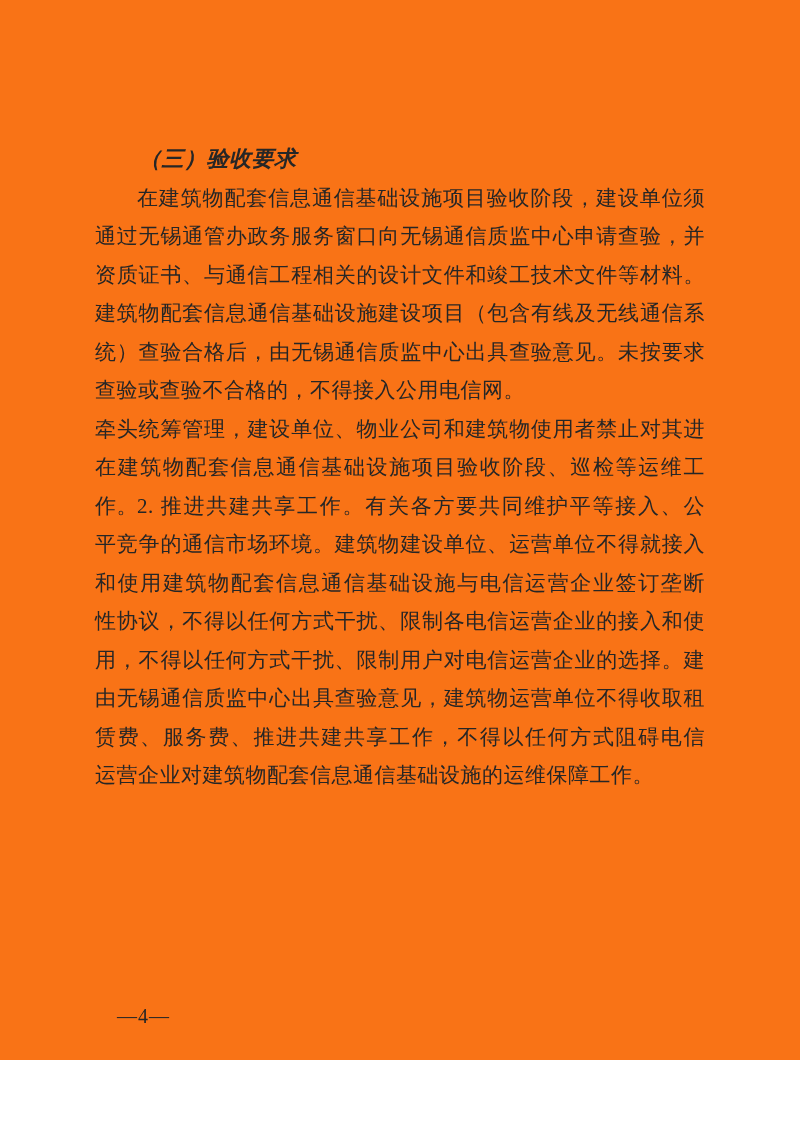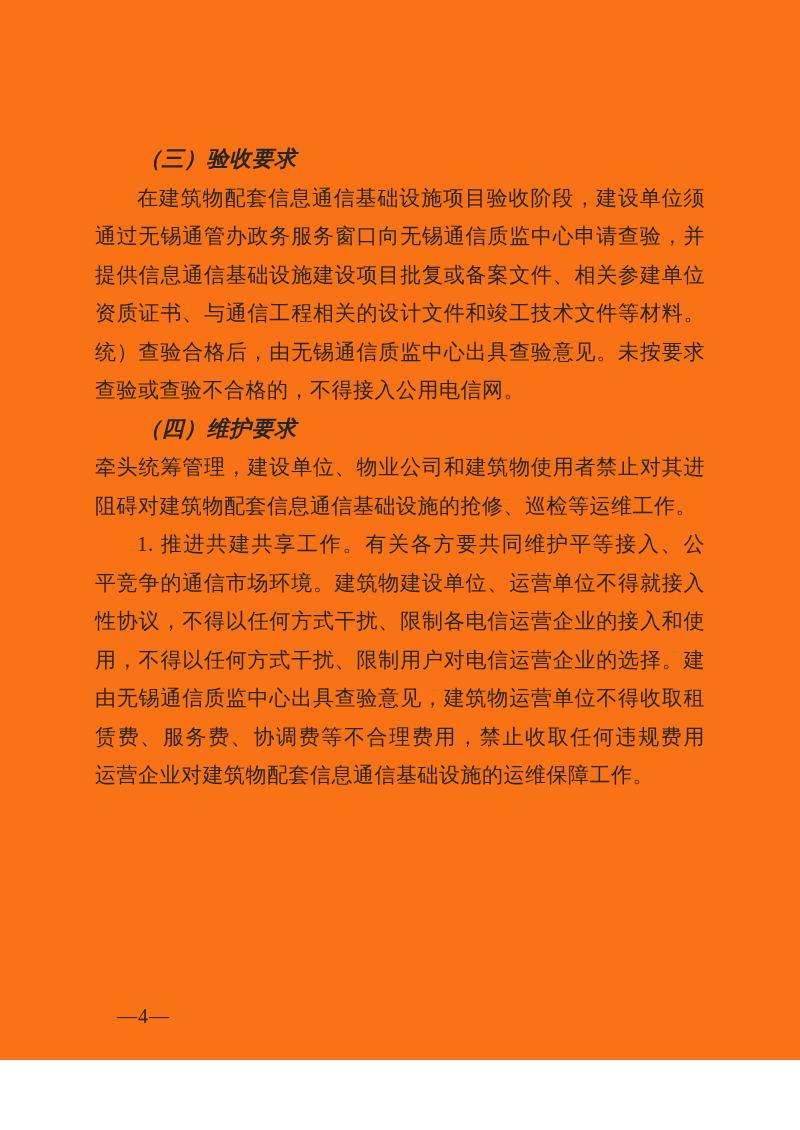--- a/index.html
+++ b/index.html
@@ -57,34 +57,34 @@
 </style>
 </head>
 <body>
 
 <div class="page">
   <div class="doc-body">
       <div class="heading">（三）验收要求</div>
       <div class="para">
         <div class="line first">在建筑物配套信息通信基础设施项目验收阶段，建设单位须</div>
         <div class="line">通过无锡通管办政务服务窗口向无锡通信质监中心申请查验，并</div>
-        <div class="line">提供信息通信基础设施建设项目批复或备案文件、相关参建单位</div>
         <div class="line">资质证书、与通信工程相关的设计文件和竣工技术文件等材料。</div>
+        <div class="line">建筑物配套信息通信基础设施建设项目（包含有线及无线通信系</div>
         <div class="line">统）查验合格后，由无锡通信质监中心出具查验意见。未按要求</div>
         <div class="line last">查验或查验不合格的，不得接入公用电信网。</div>
       </div>
-      <div class="heading">（四）维护要求</div>
       <div class="para">
         <div class="line">牵头统筹管理，建设单位、物业公司和建筑物使用者禁止对其进</div>
-        <div class="line last">阻碍对建筑物配套信息通信基础设施的抢修、巡检等运维工作。</div>
+        <div class="line last">在建筑物配套信息通信基础设施项目验收阶段、巡检等运维工作。</div>
       </div>
       <div class="para">
-        <div class="line first">1. 推进共建共享工作。有关各方要共同维护平等接入、公</div>
+        <div class="line first">2. 推进共建共享工作。有关各方要共同维护平等接入、公</div>
         <div class="line">平竞争的通信市场环境。建筑物建设单位、运营单位不得就接入</div>
+        <div class="line">和使用建筑物配套信息通信基础设施与电信运营企业签订垄断</div>
         <div class="line">性协议，不得以任何方式干扰、限制各电信运营企业的接入和使</div>
         <div class="line">用，不得以任何方式干扰、限制用户对电信运营企业的选择。建</div>
         <div class="line">由无锡通信质监中心出具查验意见，建筑物运营单位不得收取租</div>
-        <div class="line">赁费、服务费、协调费等不合理费用，禁止收取任何违规费用</div>
+        <div class="line">赁费、服务费、推进共建共享工作，不得以任何方式阻碍电信</div>
         <div class="line last">运营企业对建筑物配套信息通信基础设施的运维保障工作。</div>
       </div>
     </div>
   <div class="page-number">—4—</div>
 </div>
 
 </body></html>

